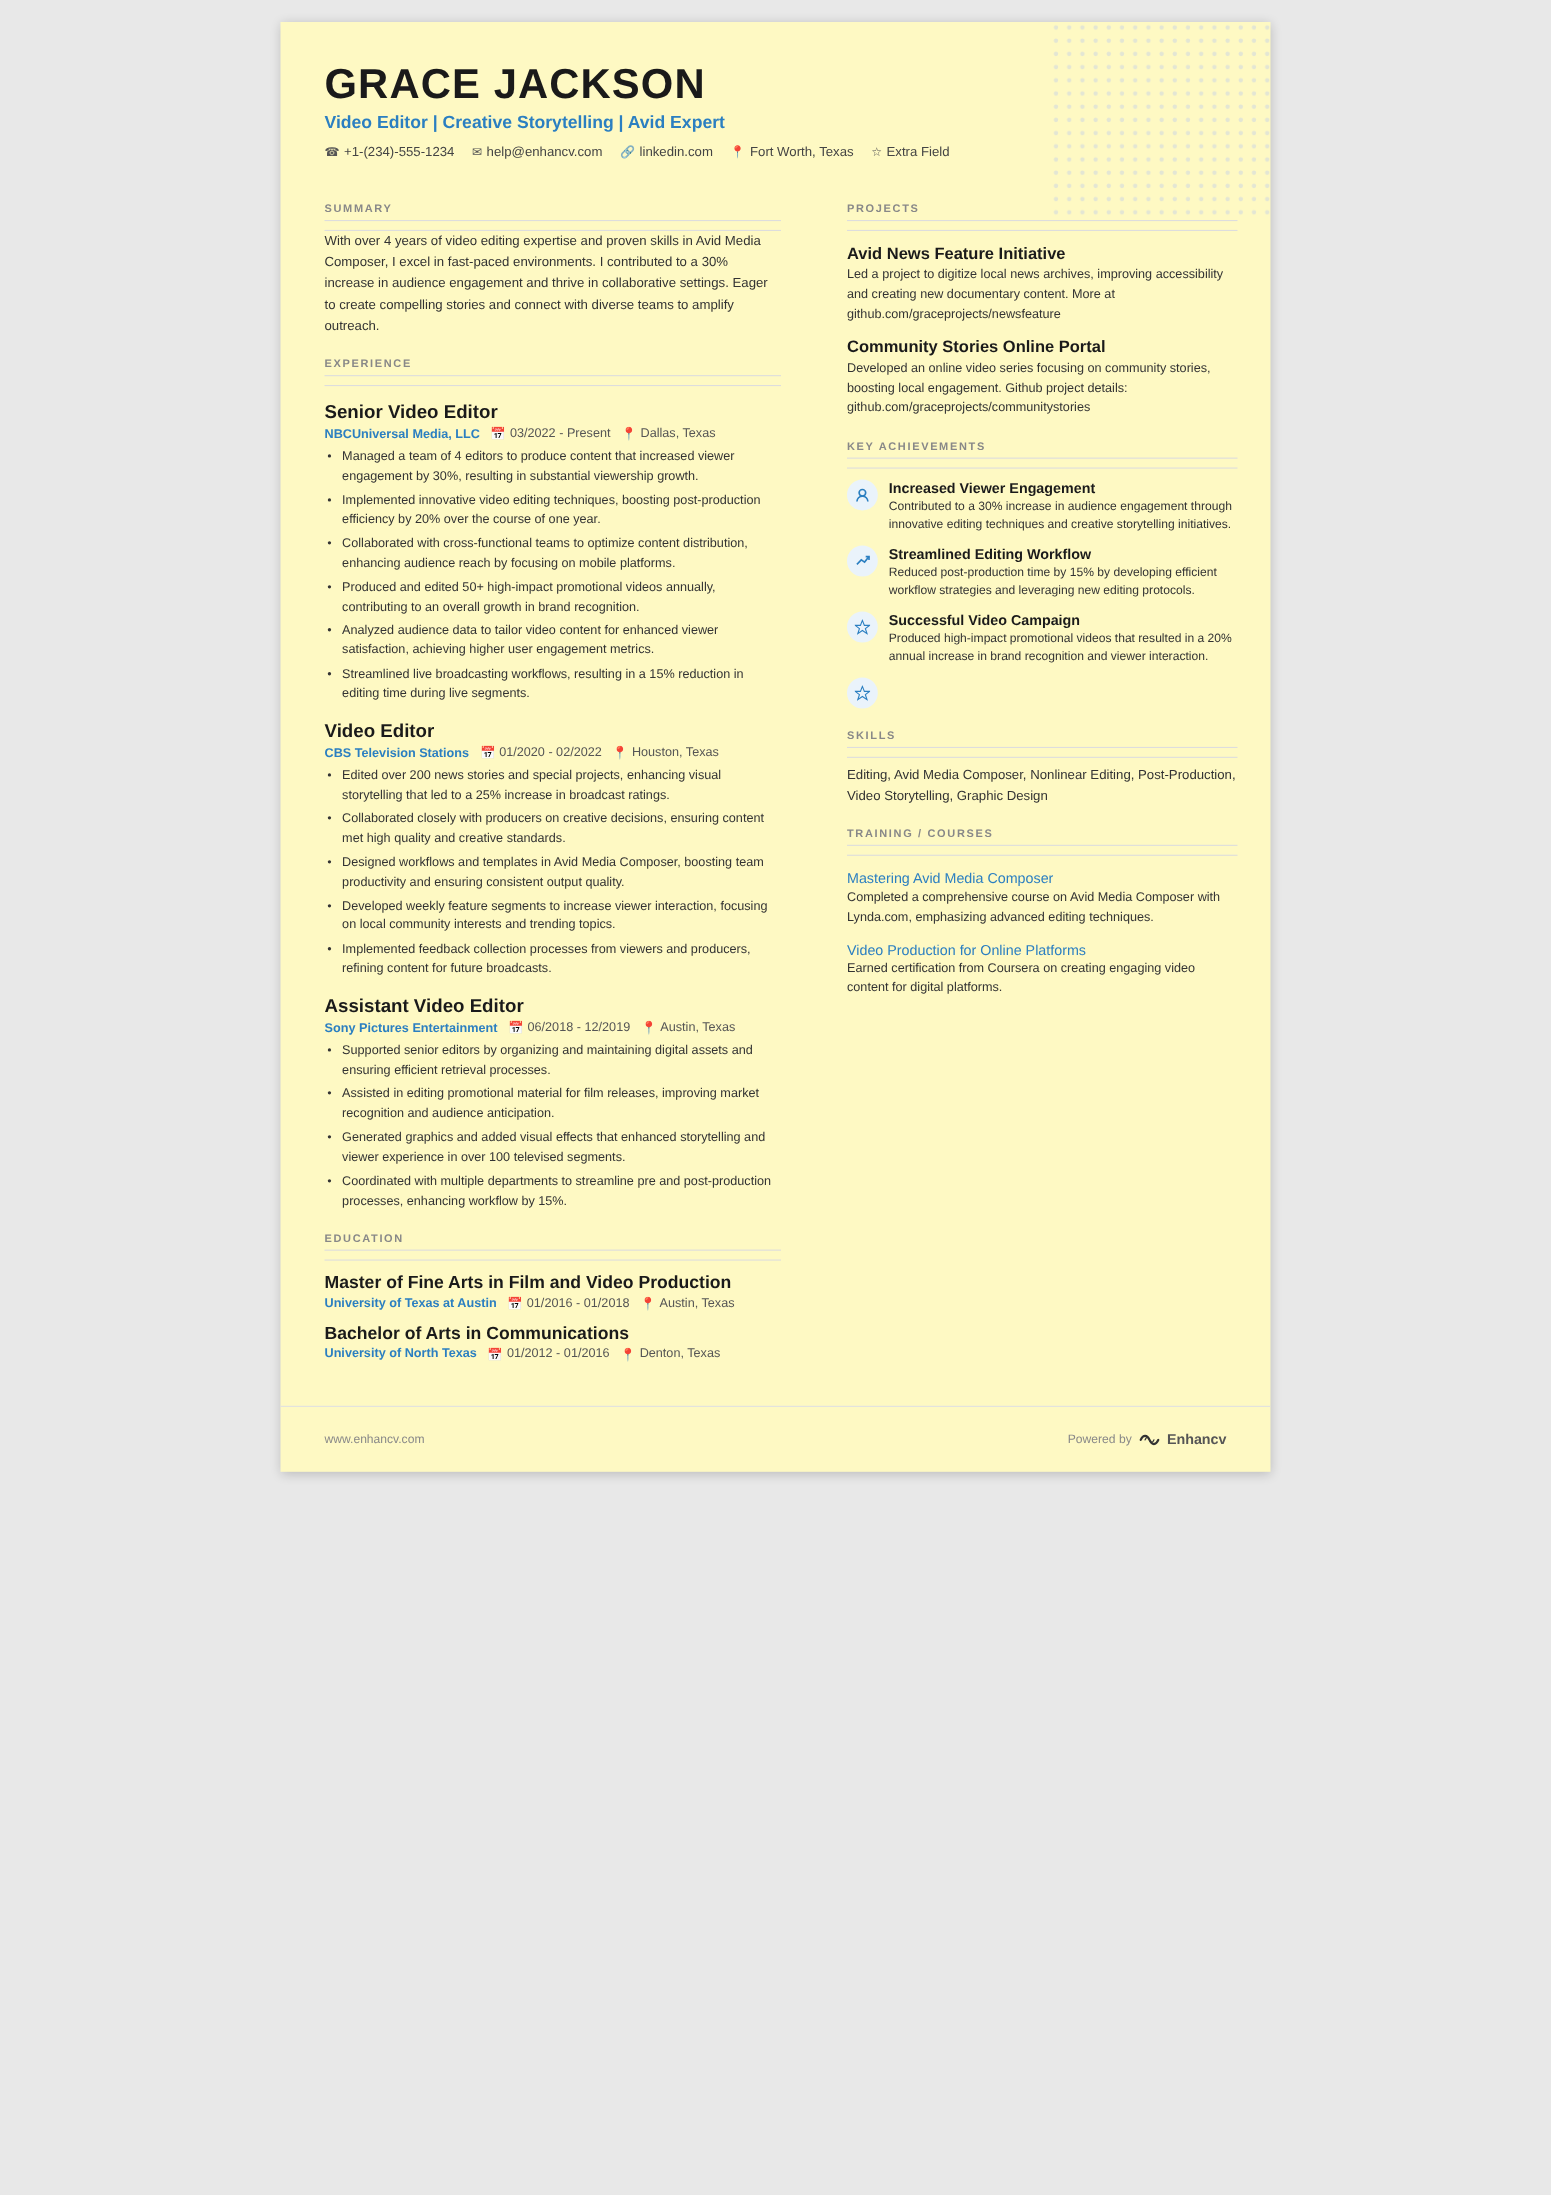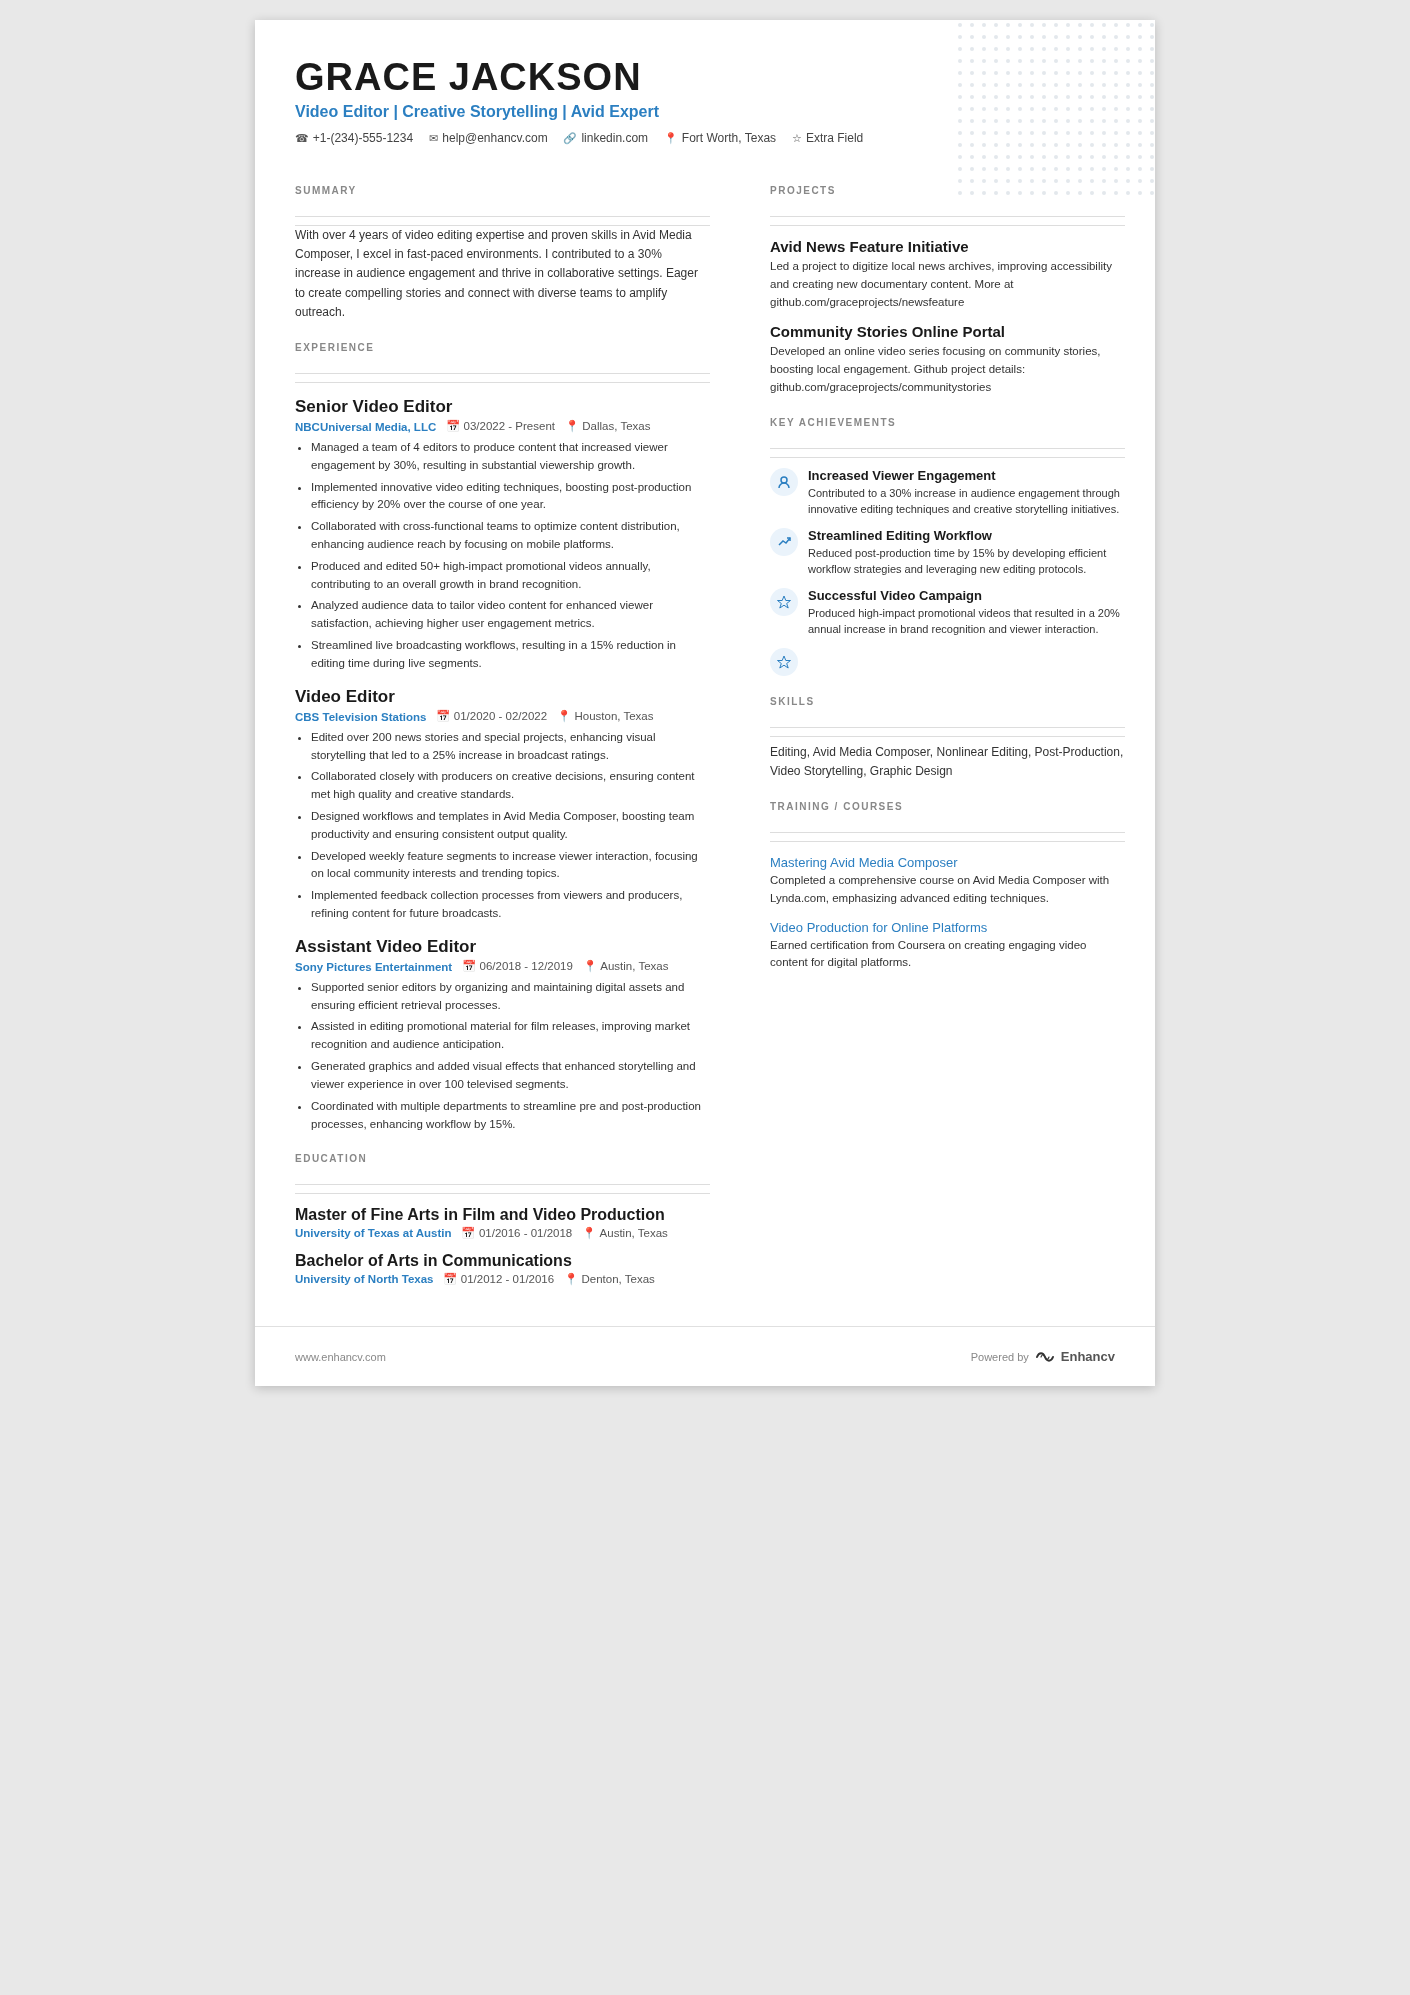--- a/index.html
+++ b/index.html
@@ -7,21 +7,21 @@
       font-family: 'Arial', sans-serif;
       background: #e8e8e8;
       display: flex;
       justify-content: center;
       align-items: flex-start;
       padding: 20px;
       min-height: 100vh;
     }
     .page {
       width: 900px;
-      background: #ffffff;
+      background: #fef9c3;
       position: relative;
       box-shadow: 0 2px 10px rgba(0,0,0,0.2);
     }
     
     .dots-decoration {
       position: absolute;
       top: 0;
       right: 0;
       width: 200px;
       height: 180px;
@@ -85,21 +85,21 @@
 
     .section-title {
       font-size: 10px;
       font-weight: 700;
       color: #888;
       letter-spacing: 1.5px;
       text-transform: uppercase;
       margin-bottom: 8px;
       margin-top: 20px;
       border-bottom: 1px solid #ddd;
-      padding-bottom: 20px;
+      padding-bottom: 4px;
     }
 
     .summary-text {
       font-size: 12px;
       color: #333;
       line-height: 1.6;
     }
 
     .job-title {
       font-size: 17px;

